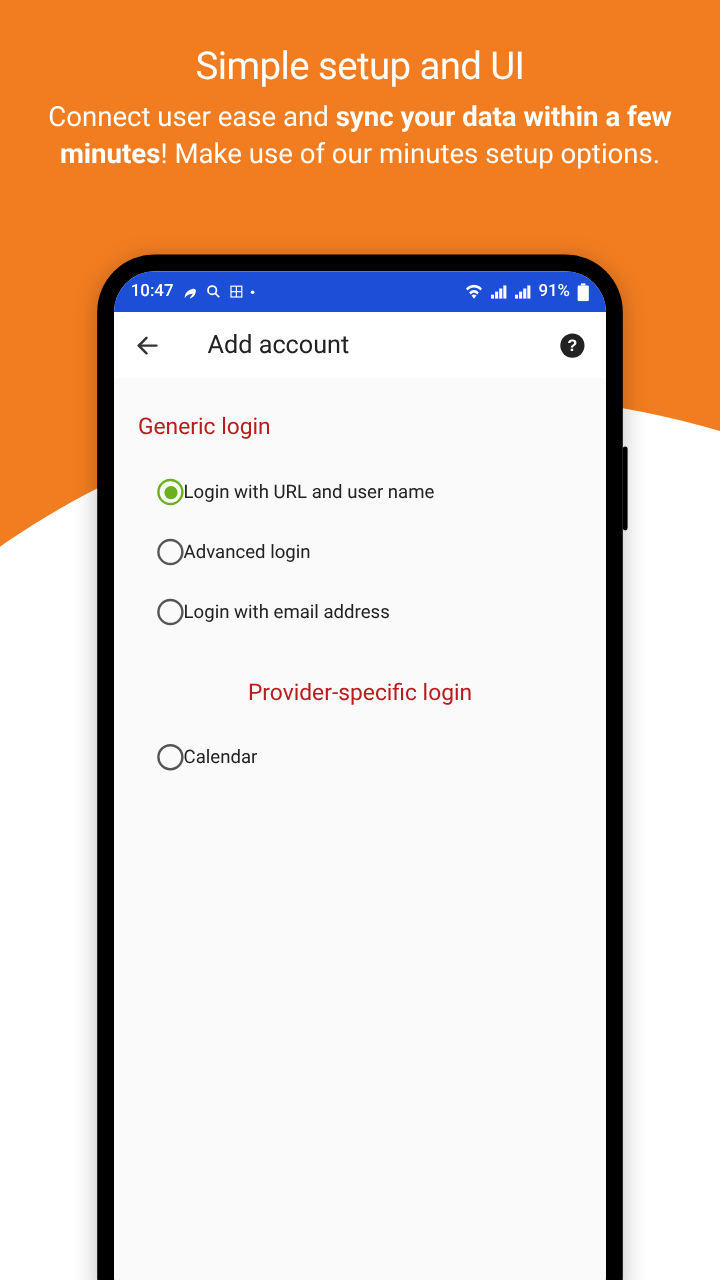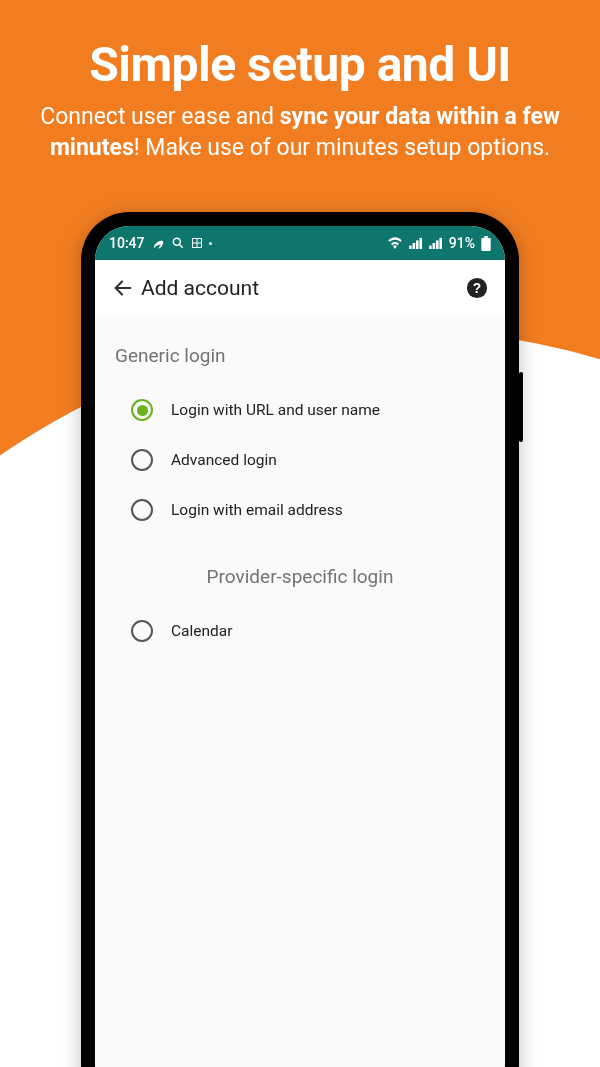--- a/index.html
+++ b/index.html
@@ -26,22 +26,22 @@
   }
   .headline {
     position: absolute;
     top: 36px;
     left: 0; right: 0;
     text-align: center;
     color: #fff;
     padding: 0 28px;
   }
   .headline h1 {
-    font-size: 48px;
-    font-weight: 700;
+    font-size: 32px;
+    font-weight: 400;
     letter-spacing: -0.5px;
     margin-bottom: 8px;
   }
   .headline p {
     font-size: 23px;
     line-height: 1.35;
     font-weight: 400;
   }
   .headline p b { font-weight: 700; }
 
@@ -74,21 +74,21 @@
     border-radius: 34px;
     overflow: hidden;
     display: flex;
     flex-direction: column;
     position: relative;
   }
 
   
   .statusbar {
     height: 34px;
-    background: #0f766e;
+    background: #1d4ed8;
     color: #fff;
     display: flex;
     align-items: center;
     justify-content: space-between;
     padding: 0 14px;
     font-size: 14px;
     font-weight: 500;
   }
   .statusbar .left, .statusbar .right {
     display: flex;
@@ -97,21 +97,21 @@
   }
   .statusbar svg { display: block; }
 
   
   .appbar {
     height: 56px;
     background: #fff;
     display: flex;
     align-items: center;
     padding: 0 14px;
-    gap: 4px;
+    gap: 36px;
     border-bottom: 1px solid rgba(0,0,0,0.02);
   }
   .appbar .title {
     font-size: 21px;
     color: #222;
     flex: 1;
   }
   .icon-btn {
     width: 28px; height: 28px;
     display: flex; align-items: center; justify-content: center;
@@ -120,29 +120,28 @@
   }
 
   
   .content {
     flex: 1;
     padding: 18px 20px 0 20px;
     overflow: hidden;
   }
   .section-title {
     font-size: 19px;
-    color: #737373;
+    color: #b91c1c;
     margin: 10px 0 18px 0;
     font-weight: 400;
   }
   .section-title.sp2 { margin-top: 30px; text-align: center; }
   .radio-row {
     display: flex;
     align-items: center;
-    gap: 18px;
     padding: 14px 0 14px 16px;
     cursor: pointer;
   }
   .radio {
     width: 22px; height: 22px;
     border: 2px solid #555;
     border-radius: 50%;
     display: flex; align-items: center; justify-content: center;
     flex-shrink: 0;
   }

